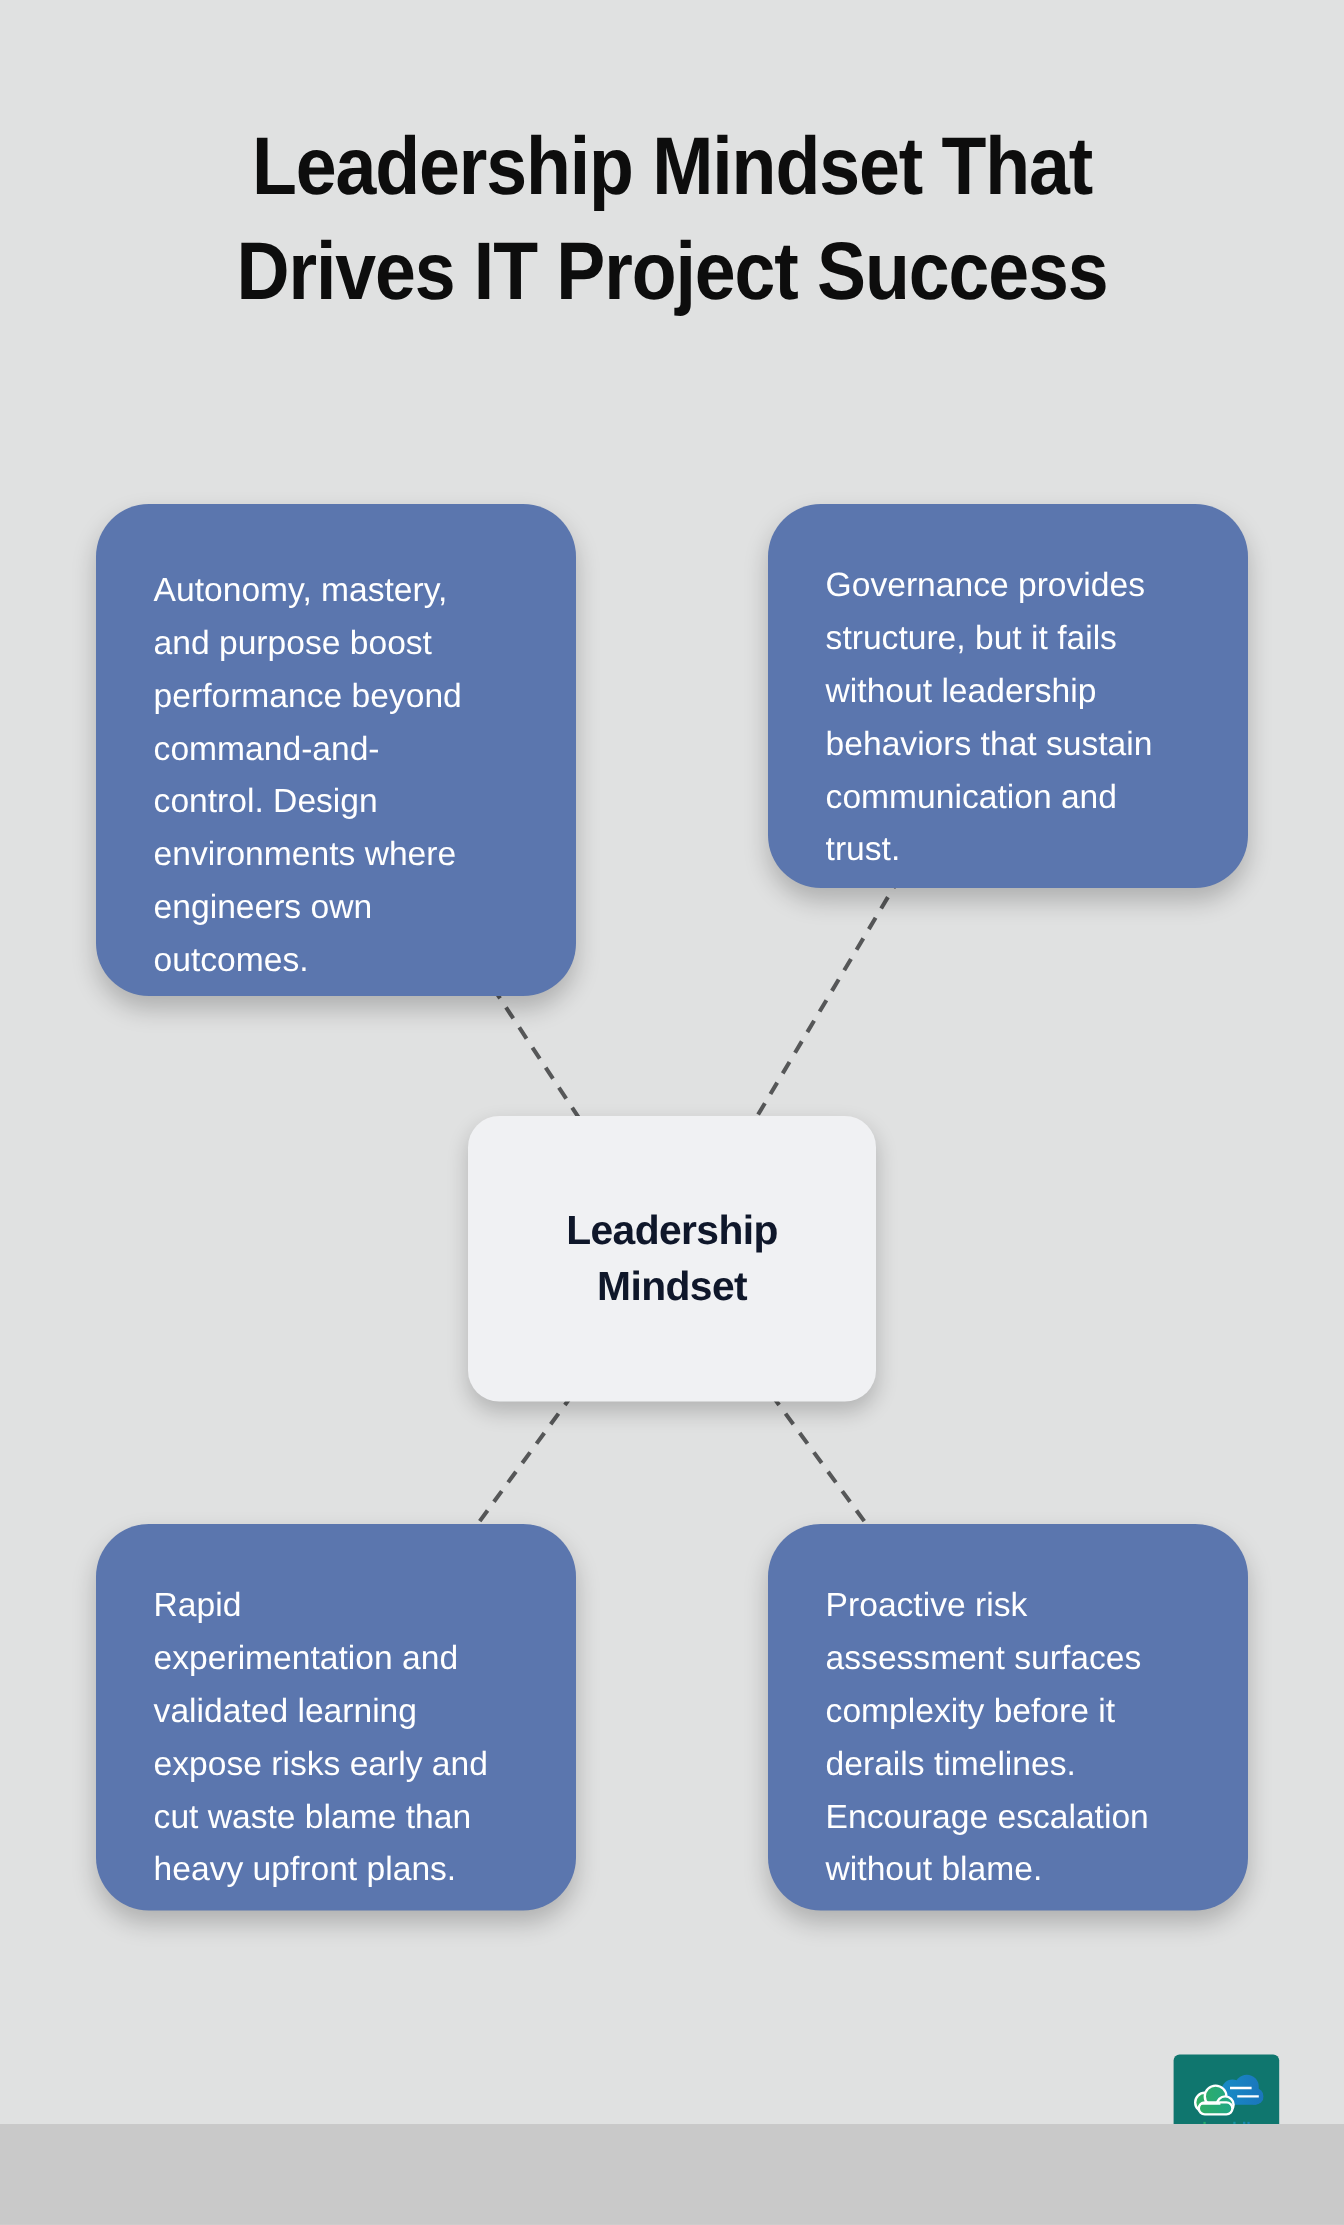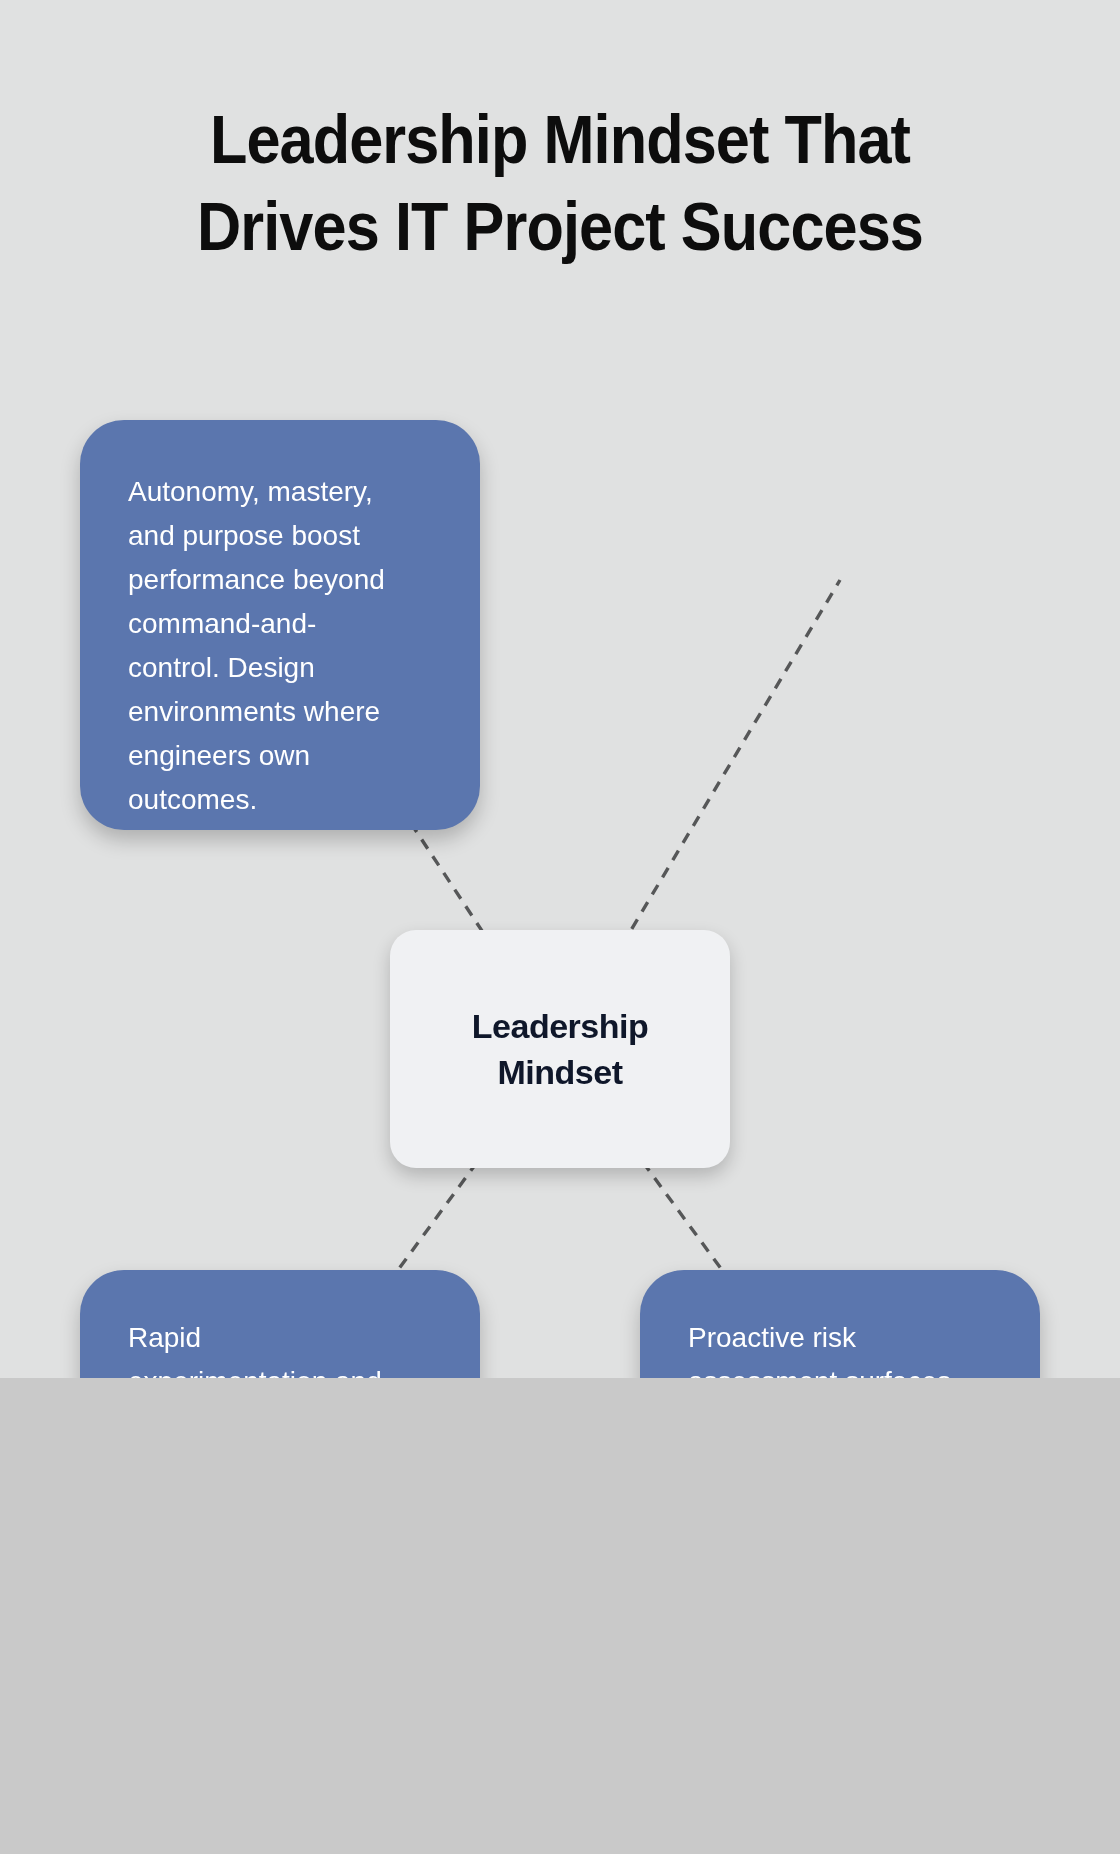--- a/index.html
+++ b/index.html
@@ -3,21 +3,21 @@
 <meta charset="utf-8">
 <style>
   html, body { margin: 0; padding: 0; }
   body {
     font-family: "Liberation Sans", "DejaVu Sans", sans-serif;
     background: #c9c9c9;
   }
   .canvas {
     position: relative;
     width: 1120px;
-    height: 1378px;
+    height: 1770px;
     background: #e0e1e1;
     overflow: hidden;
     margin: 0 auto;
   }
   .title {
     position: absolute;
     top: 96px;
     left: 0;
     width: 1120px;
     margin: 0;
@@ -125,20 +125,28 @@
     <p>Autonomy, mastery,
 and purpose boost
 performance beyond
 command-and-
 control. Design
 environments where
 engineers own
 outcomes.</p>
   </div>
 
+  <div class="node node-top-right">
+    <p>Governance provides
+structure, but it fails
+without leadership
+behaviors that sustain
+communication and
+trust.</p>
+  </div>
 
   <div class="node node-bottom-left">
     <p>Rapid
 experimentation and
 validated learning
 expose risks early and
 cut waste blame than
 heavy upfront plans.</p>
   </div>
 

